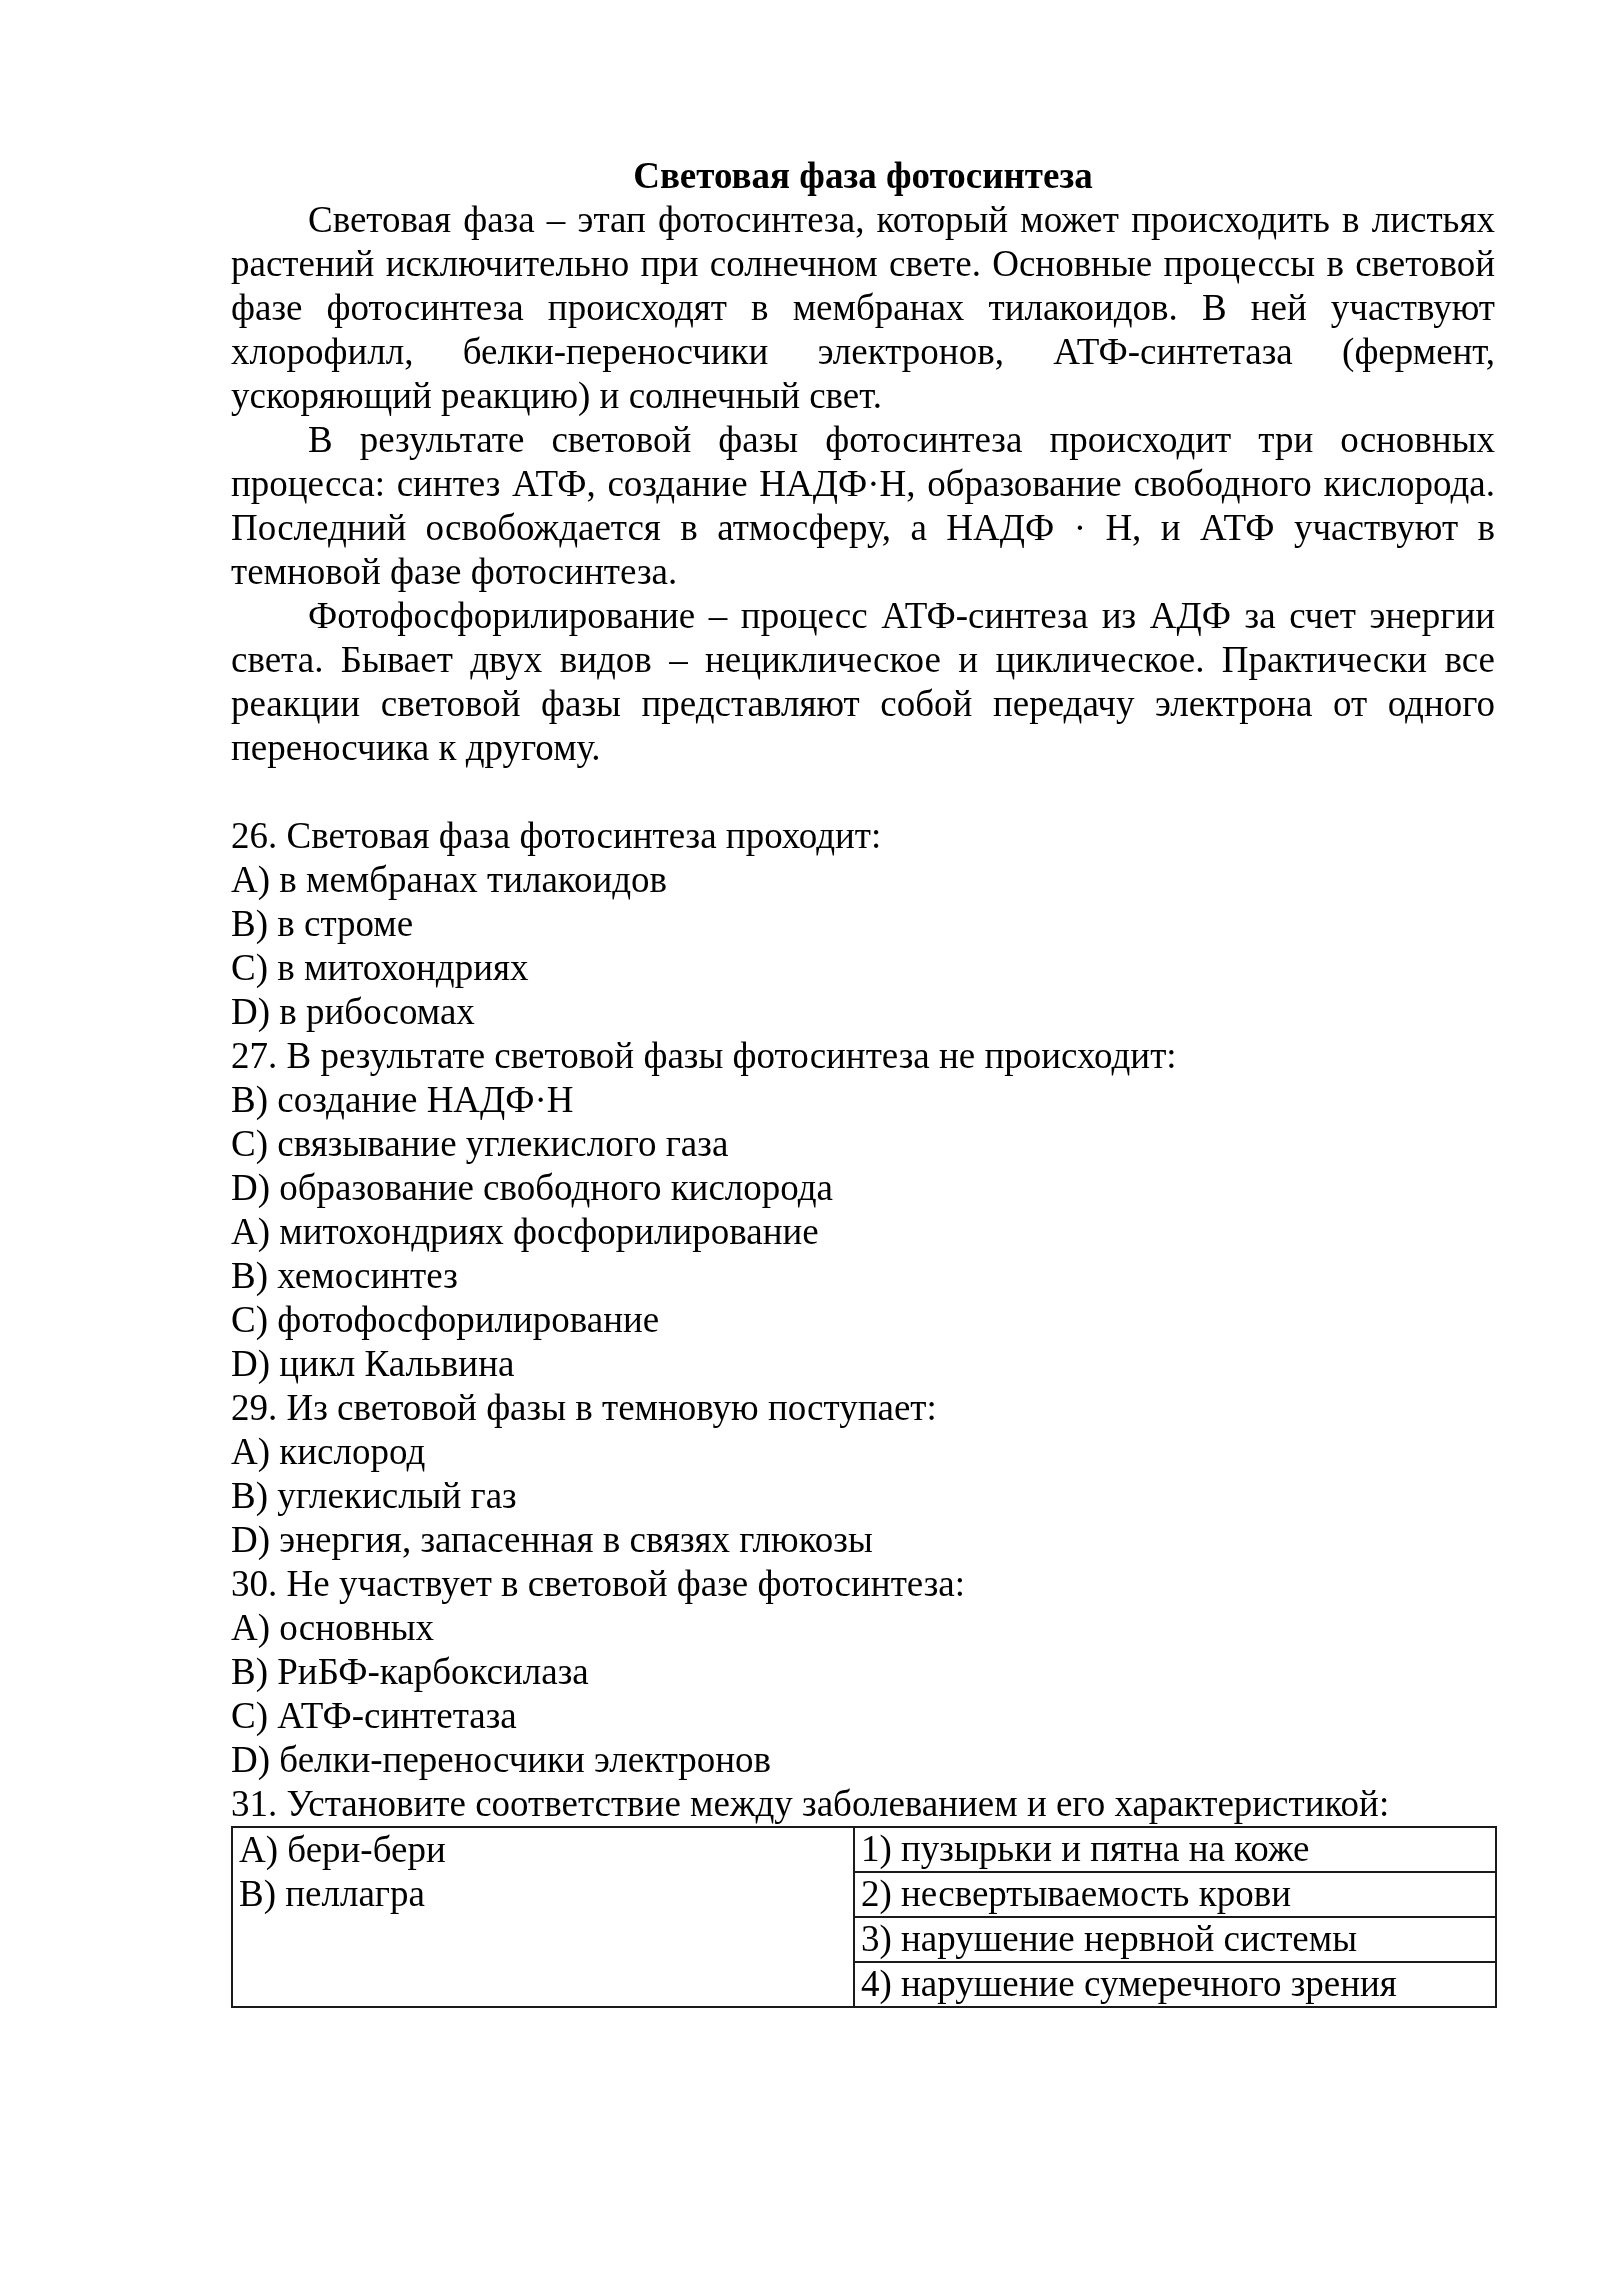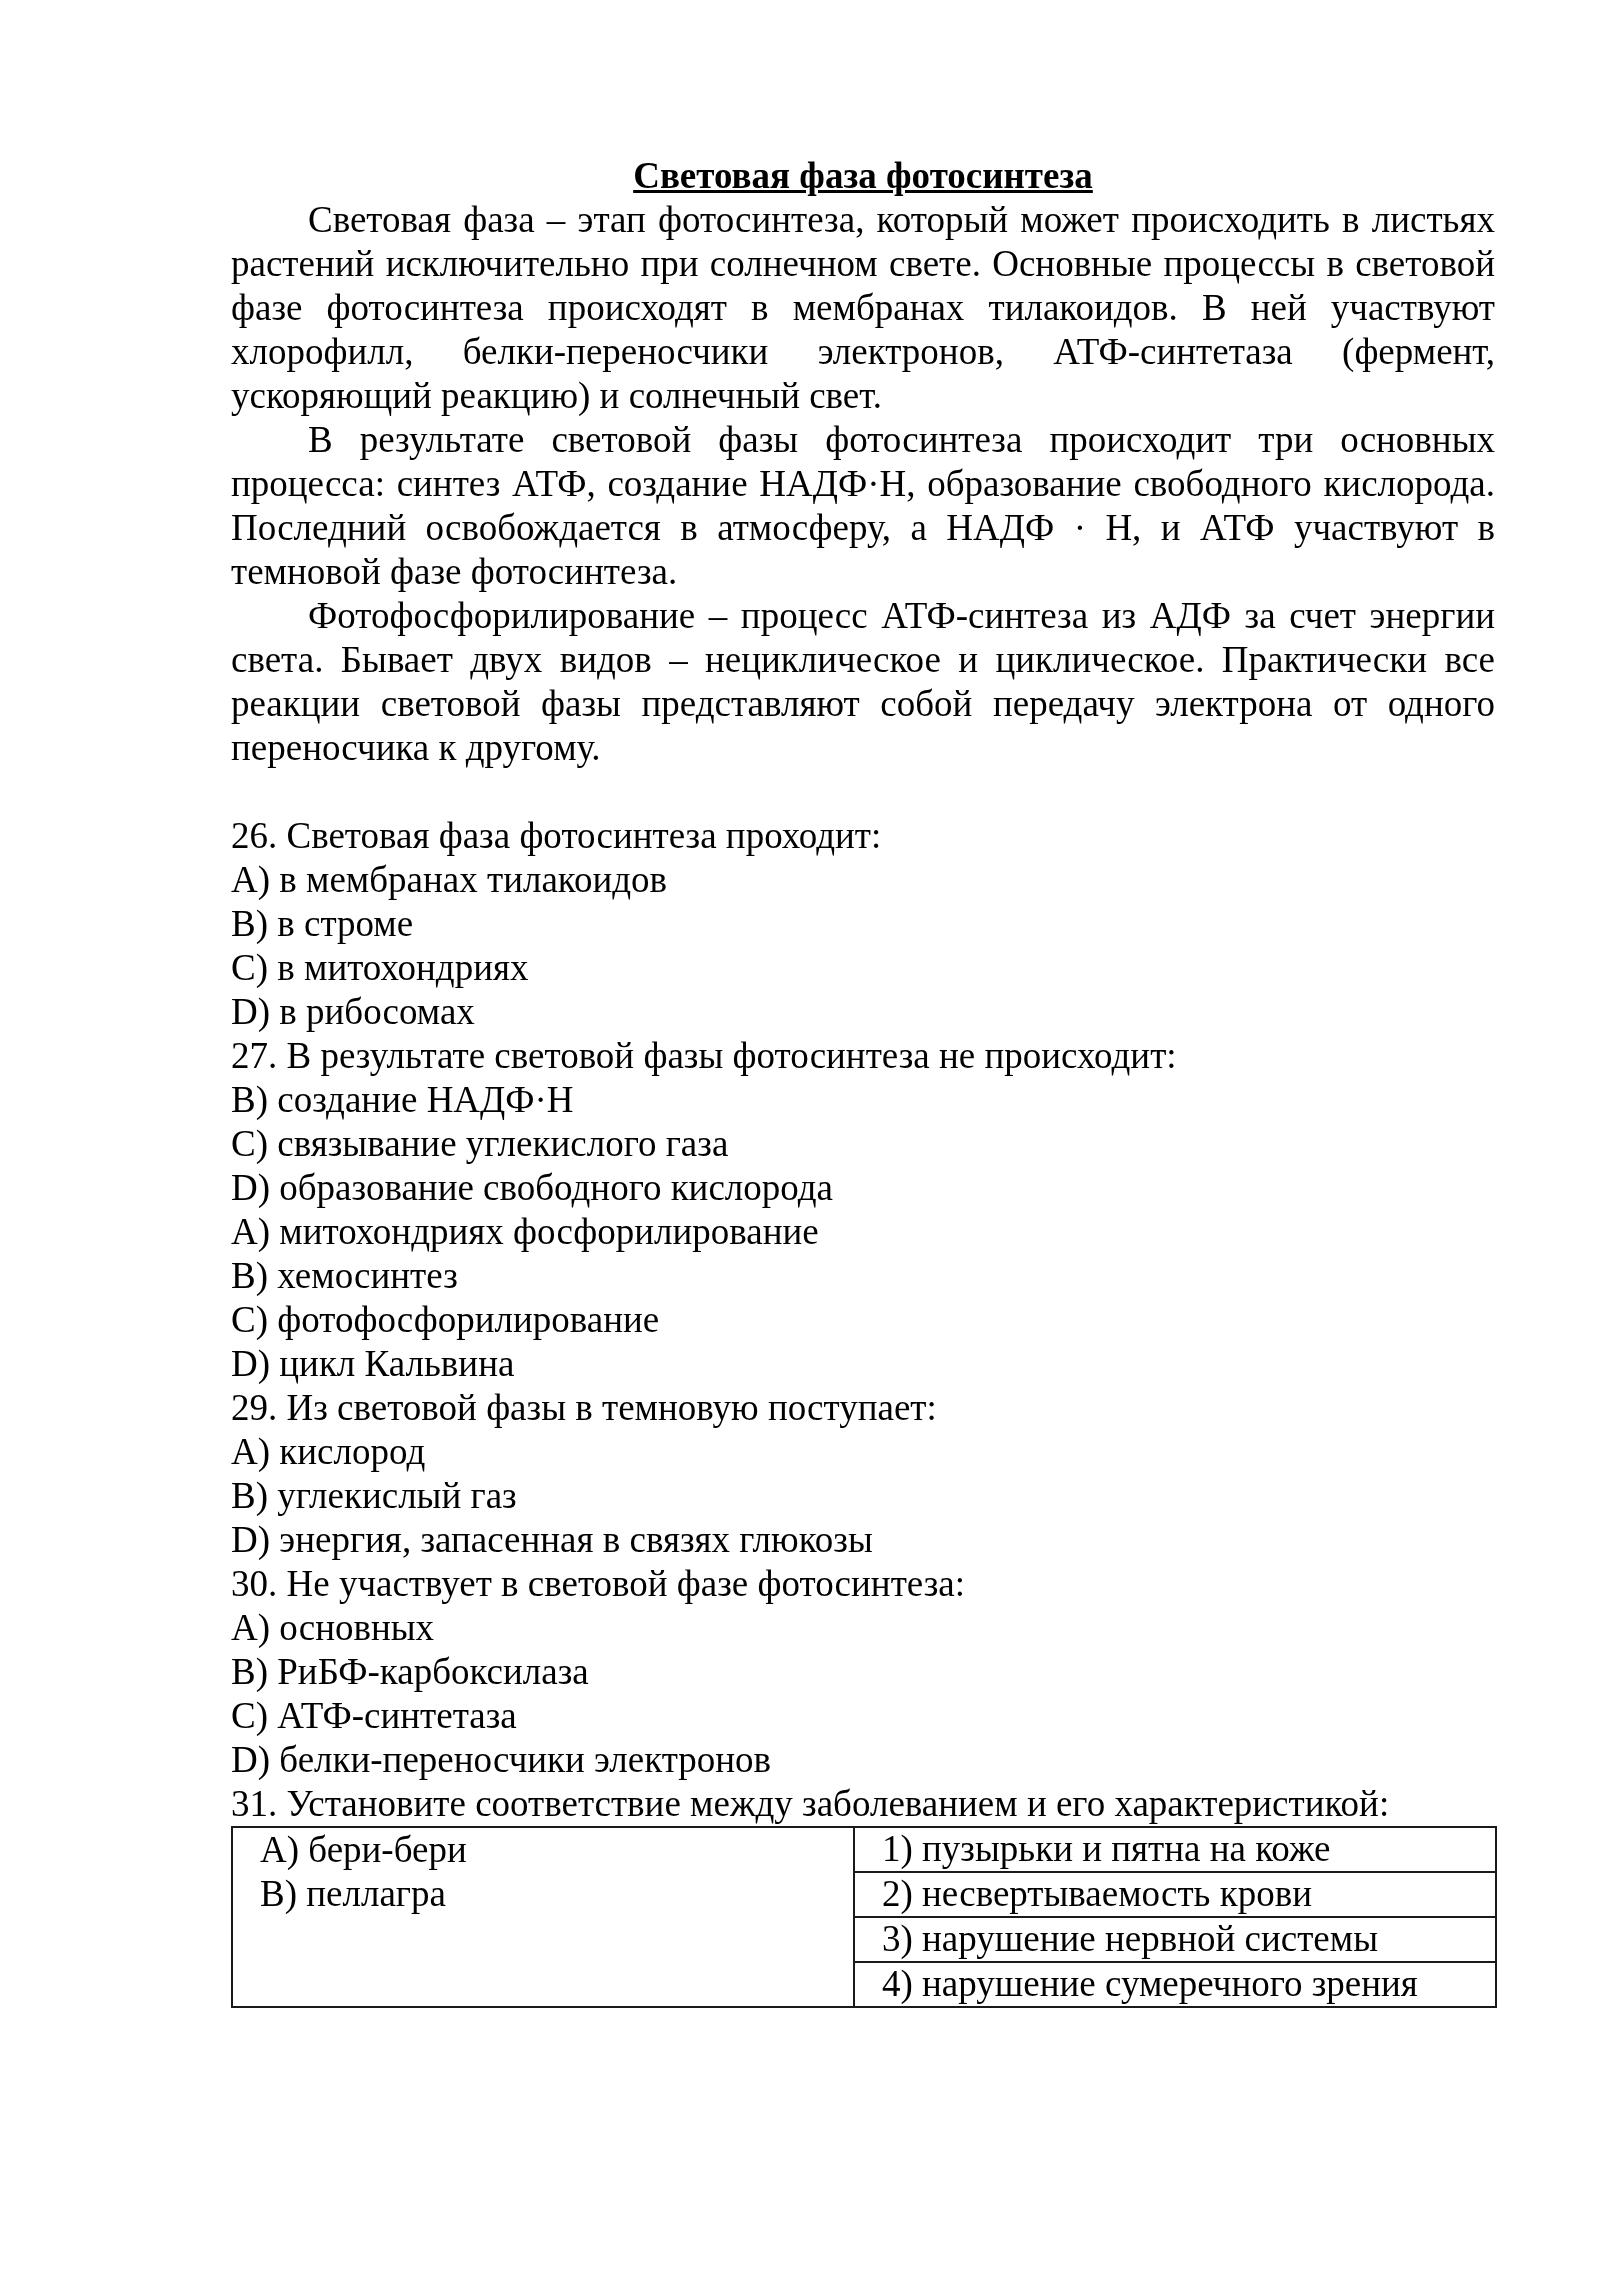--- a/index.html
+++ b/index.html
@@ -22,21 +22,20 @@
       width: 1264px;
       font-size: 37px;
       line-height: 44px;
     }
     .title {
       text-align: center;
       font-weight: bold;
       margin: 0;
       font-size: 37px;
       line-height: 44px;
-      text-decoration: underline;
     }
     .para {
       margin: 0;
       text-align: justify;
       text-indent: 77px;
       hyphens: none;
     }
     .spacer {
       height: 44px;
     }
@@ -48,21 +47,21 @@
       white-space: nowrap;
     }
     .match-table {
       border-collapse: collapse;
       width: 1264px;
       margin-top: 0;
       table-layout: fixed;
     }
     .match-table td {
       border: 2px solid #1a1a1a;
-      padding: 0 0 0 27px;
+      padding: 0 0 0 6px;
       vertical-align: top;
       font-size: 37px;
       line-height: 42px;
     }
     .match-table col.left { width: 622px; }
     .match-table col.right { width: 642px; }
     .left-cell div { line-height: 44px; }
     .right-cell { height: 43px; }
   </style>
 </head>

